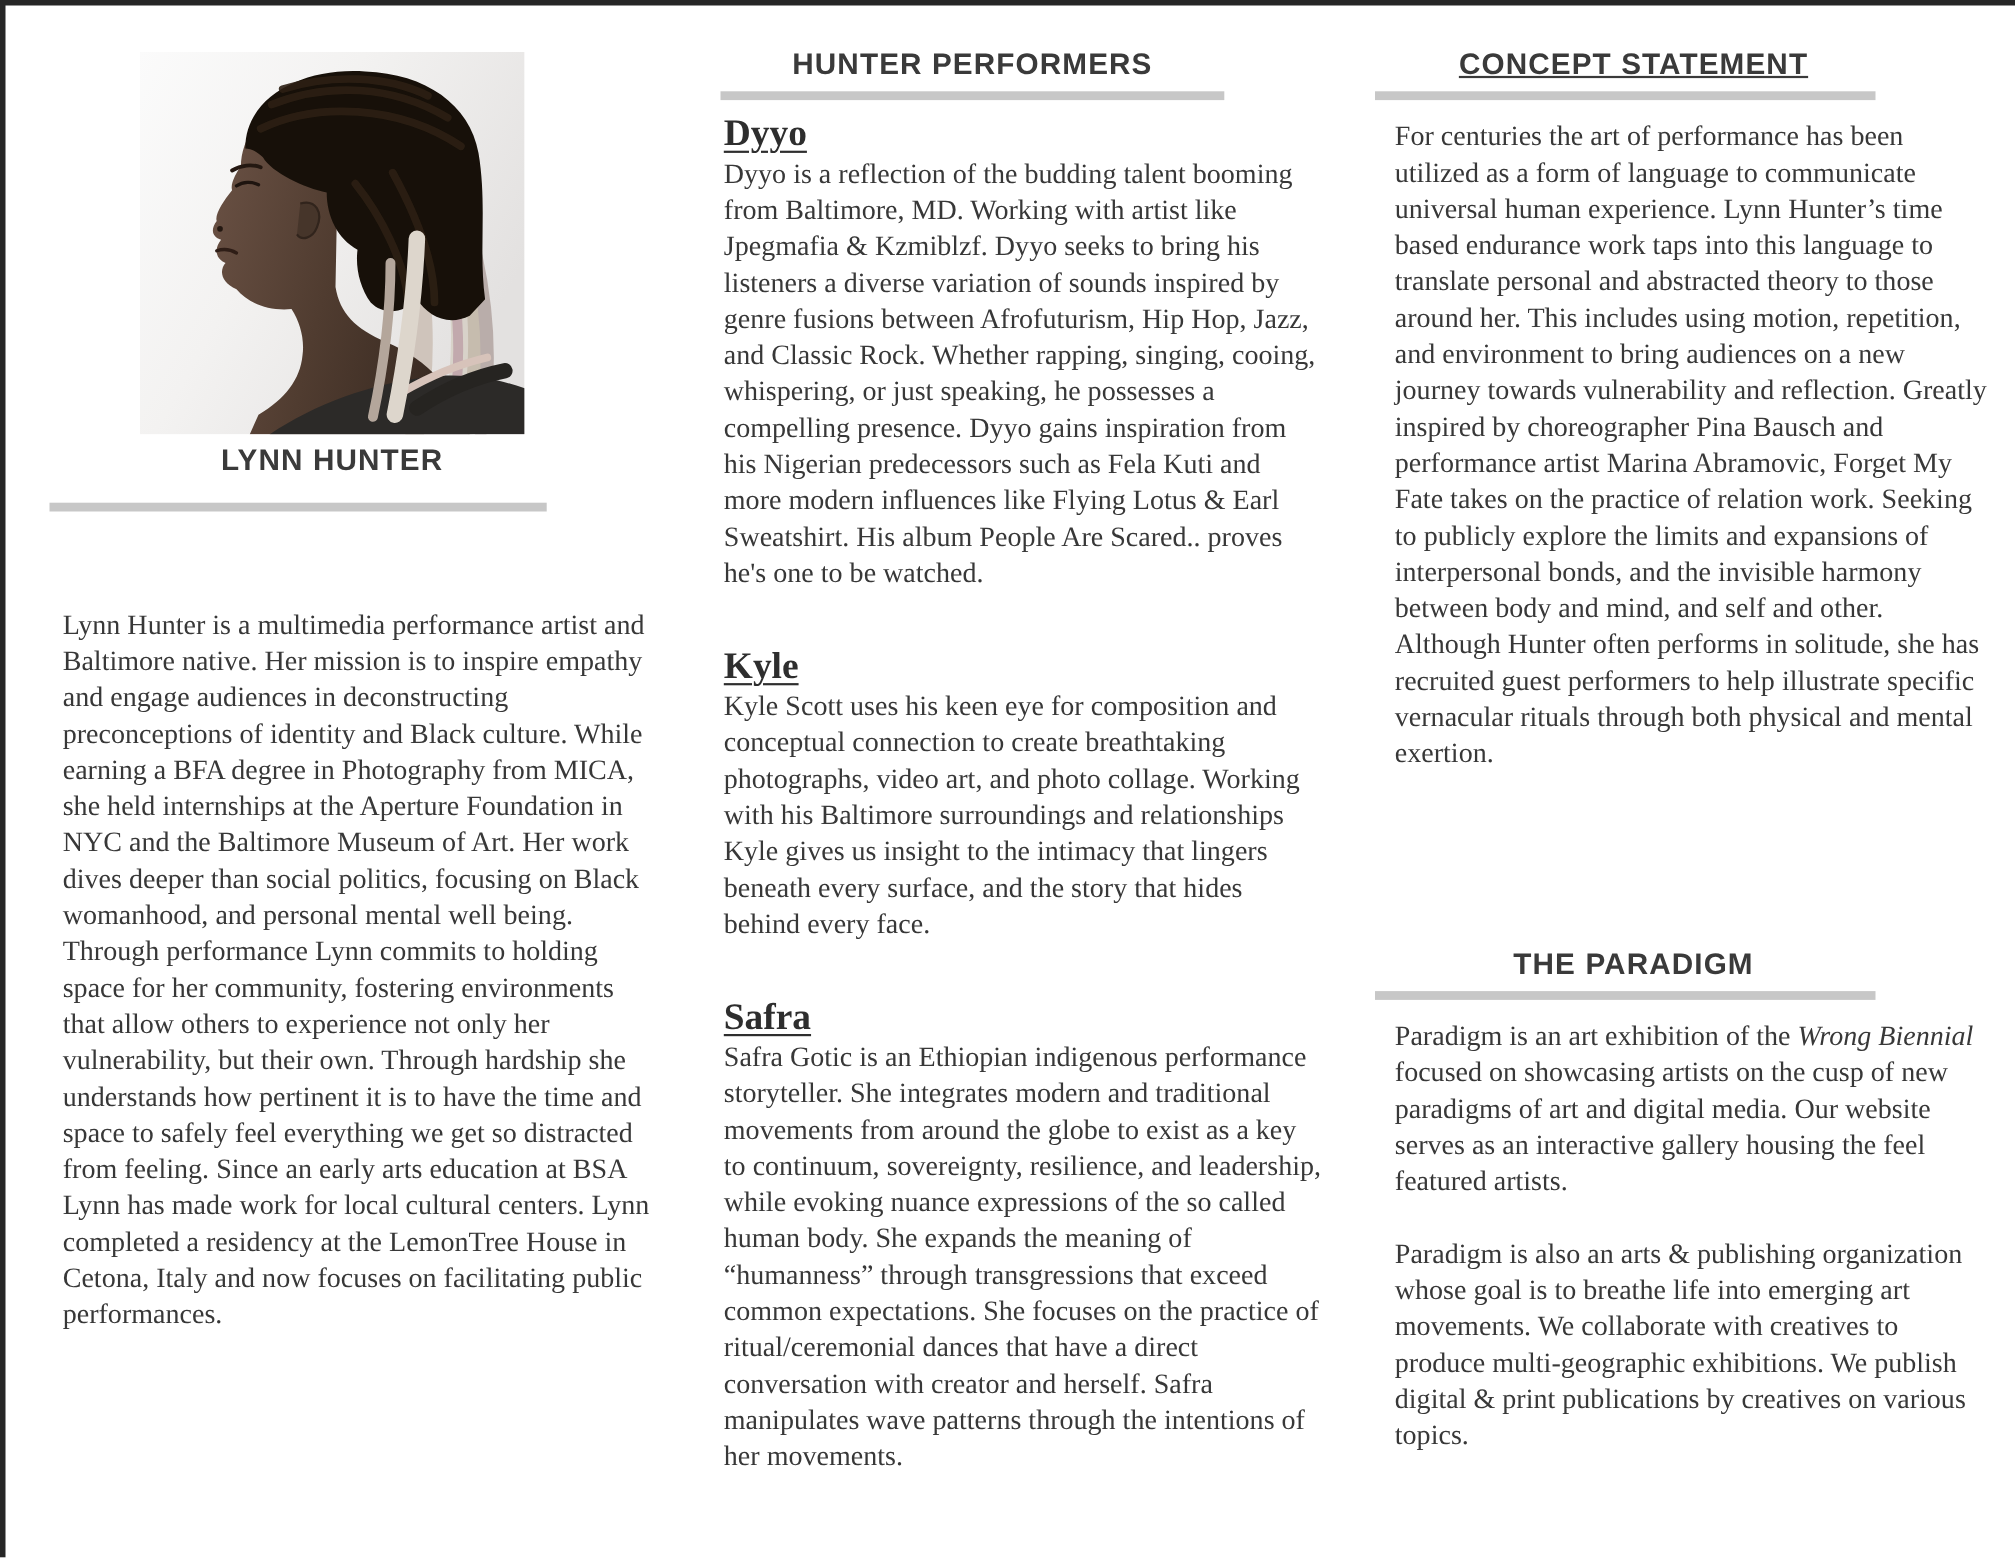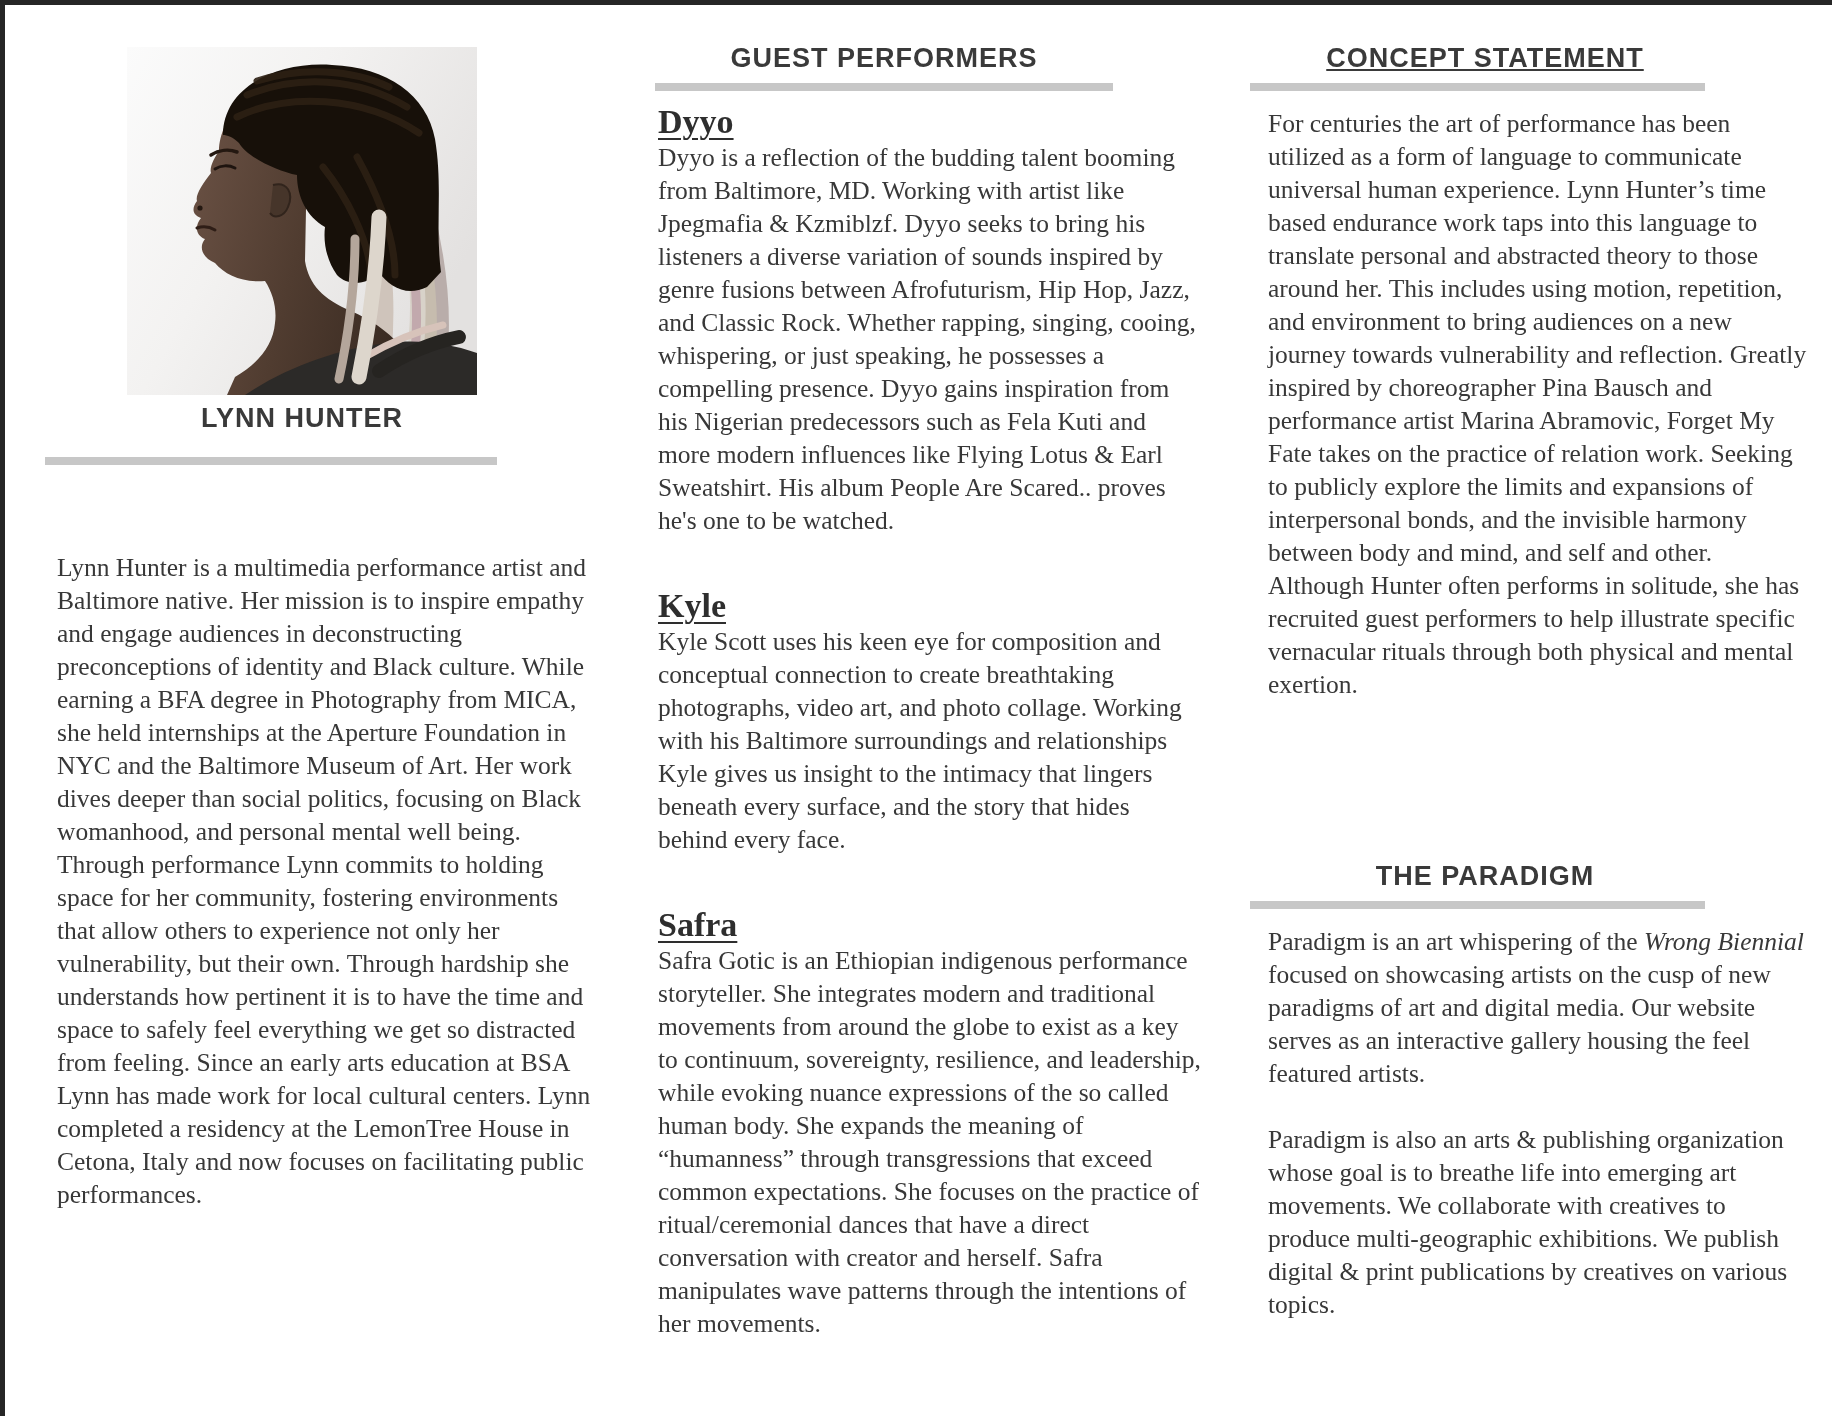--- a/index.html
+++ b/index.html
@@ -104,21 +104,21 @@
       <path d="M228 192 C 228 240, 222 285, 212 332" stroke="#b4a69b" stroke-width="9" fill="none" stroke-linecap="round"></path>
     </svg>
   </div>
 
   <div class="abs sans-heading" style="left:122px;top:398px;width:350px;">LYNN HUNTER</div>
 
   <div class="abs divider" style="left:40px;top:452px;width:452px;"></div>
 
   <div class="abs bodytext" style="left:52px;top:546px;width:538px;">Lynn Hunter is a multimedia performance artist and Baltimore native. Her mission is to inspire empathy and engage audiences in deconstructing preconceptions of identity and Black culture. While earning a BFA degree in Photography from MICA, she held internships at the Aperture Foundation in NYC and the Baltimore Museum of Art. Her work dives deeper than social politics, focusing on Black womanhood, and personal mental well being. Through performance Lynn commits to holding space for her community, fostering environments that allow others to experience not only her vulnerability, but their own. Through hardship she understands how pertinent it is to have the time and space to safely feel everything we get so distracted from feeling. Since an early arts education at BSA Lynn has made work for local cultural centers. Lynn completed a residency at the LemonTree House in Cetona, Italy and now focuses on facilitating public performances.</div>
 
-  <div class="abs sans-heading" style="left:650px;top:38px;width:458px;">GUEST PERFORMERS</div>
+  <div class="abs sans-heading" style="left:650px;top:38px;width:458px;">HUNTER PERFORMERS</div>
 
   <div class="abs divider" style="left:650px;top:78px;width:458px;"></div>
 
   <div class="abs bodytext" style="left:653px;top:100px;width:545px;">
 
     <div class="performer-block">
       <p class="performer-name">Dyyo</p>
       <p class="performer-bio">Dyyo is a reflection of the budding talent booming from Baltimore, MD. Working with artist like Jpegmafia &amp; Kzmiblzf. Dyyo seeks to bring his listeners a diverse variation of sounds inspired by genre fusions between Afrofuturism, Hip Hop, Jazz, and Classic Rock. Whether rapping, singing, cooing, whispering, or just speaking, he possesses a compelling presence. Dyyo gains inspiration from his Nigerian predecessors such as Fela Kuti and more modern influences like Flying Lotus &amp; Earl Sweatshirt. His album People Are Scared.. proves he's one to be watched.</p>
     </div>
 
@@ -138,17 +138,17 @@
 
   <div class="abs divider" style="left:1245px;top:78px;width:455px;"></div>
 
   <div class="abs bodytext" style="left:1263px;top:102px;width:540px;">For centuries the art of performance has been utilized as a form of language to communicate universal human experience. Lynn Hunter’s time based endurance work taps into this language to translate personal and abstracted theory to those around her. This includes using motion, repetition, and environment to bring audiences on a new journey towards vulnerability and reflection. Greatly inspired by choreographer Pina Bausch and performance artist Marina Abramovic, Forget My Fate takes on the practice of relation work. Seeking to publicly explore the limits and expansions of interpersonal bonds, and the invisible harmony between body and mind, and self and other. Although Hunter often performs in solitude, she has recruited guest performers to help illustrate specific vernacular rituals through both physical and mental exertion.</div>
 
   <div class="abs sans-heading" style="left:1245px;top:856px;width:470px;">THE PARADIGM</div>
 
   <div class="abs divider" style="left:1245px;top:896px;width:455px;"></div>
 
   <div class="abs bodytext" style="left:1263px;top:920px;width:540px;">
-    <p class="par-p"><span>Paradigm is an art whispering of the </span><span class="italic">Wrong Biennial</span><span> focused on showcasing artists on the cusp of new paradigms of art and digital media. Our website serves as an interactive gallery housing the feel featured artists.</span></p>
+    <p class="par-p"><span>Paradigm is an art exhibition of the </span><span class="italic">Wrong Biennial</span><span> focused on showcasing artists on the cusp of new paradigms of art and digital media. Our website serves as an interactive gallery housing the feel featured artists.</span></p>
     <p class="par-p">Paradigm is also an arts &amp; publishing organization whose goal is to breathe life into emerging art movements. We collaborate with creatives to produce multi-geographic exhibitions. We publish digital &amp; print publications by creatives on various topics.</p>
   </div>
 
 </div>
 
 </body></html>

